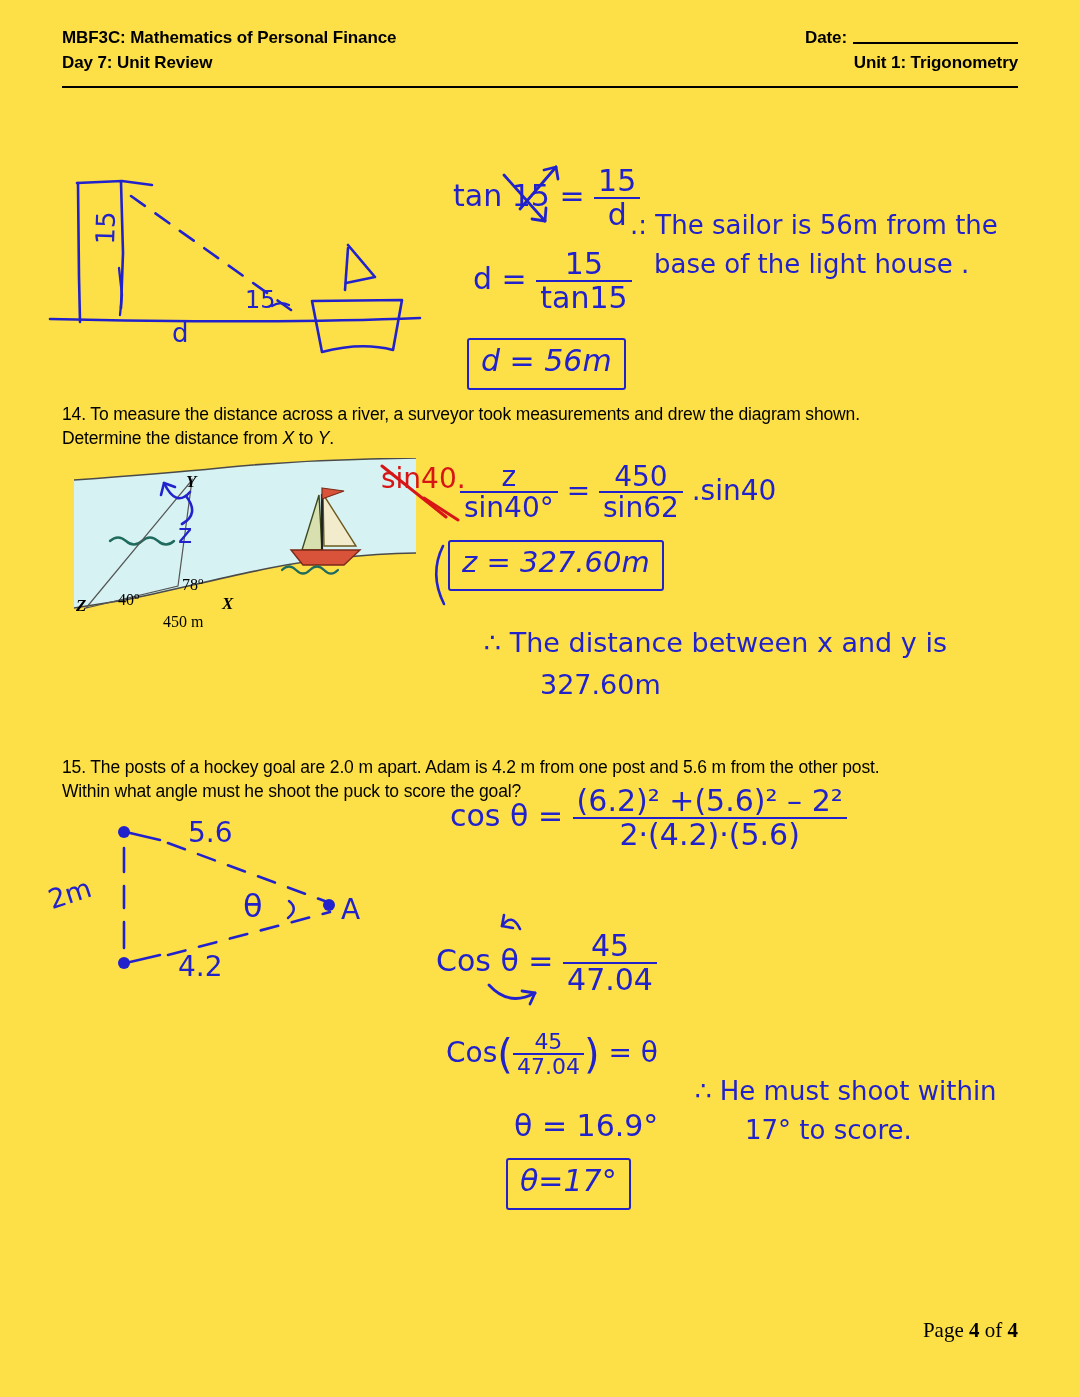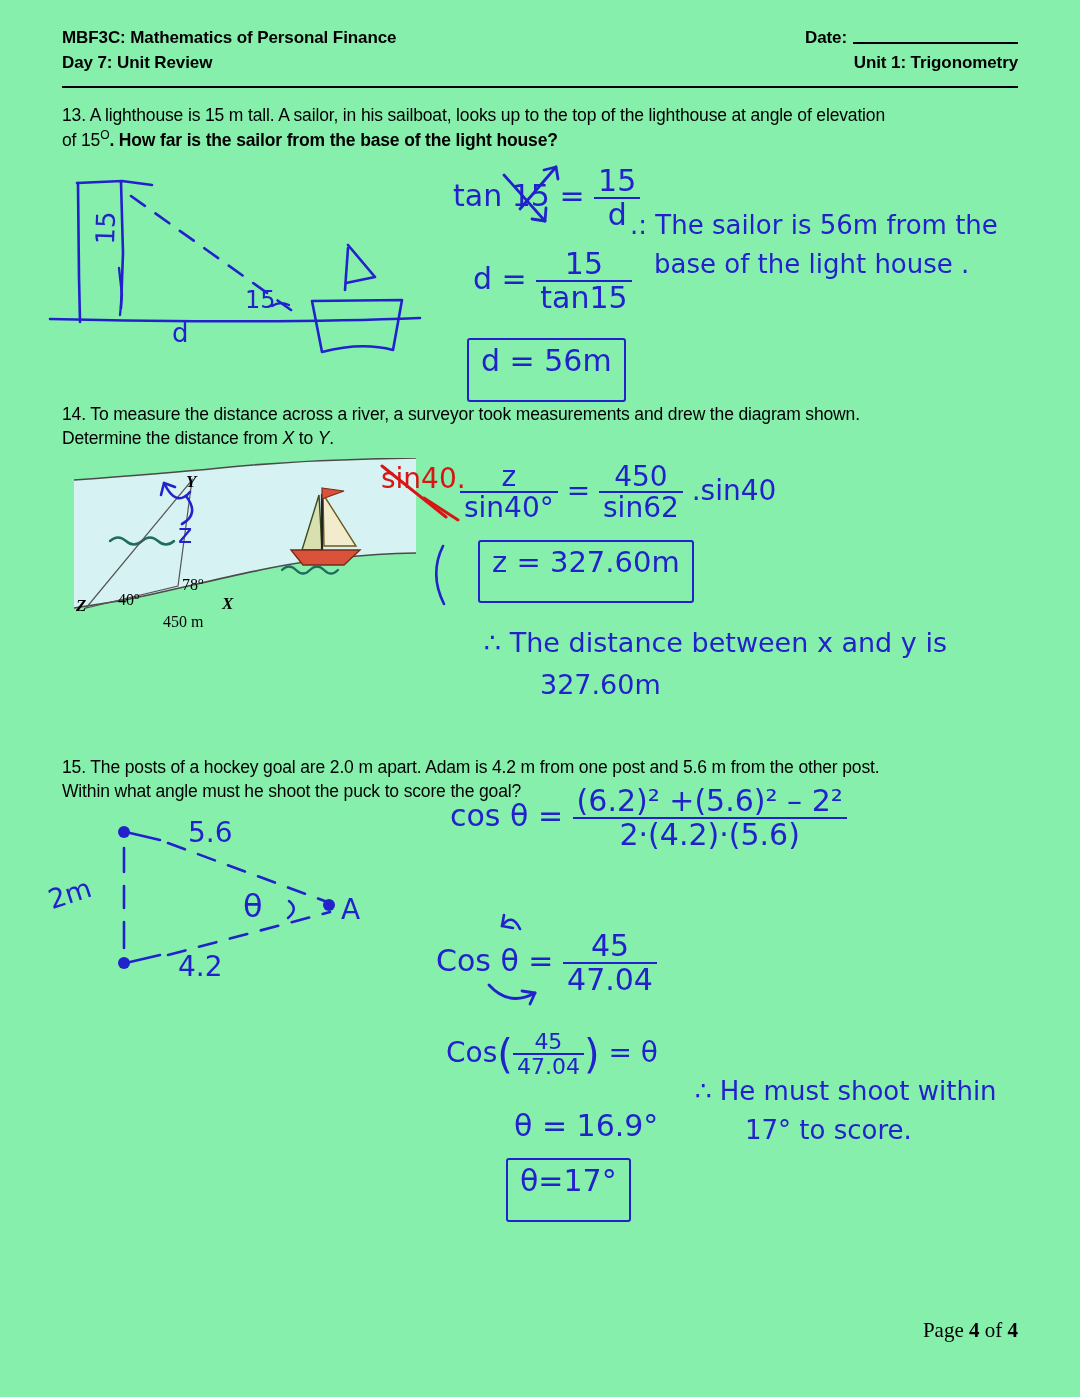--- a/index.html
+++ b/index.html
@@ -8,21 +8,21 @@
     background: #ffffff;
   }
   body {
     font-family: "Liberation Sans", sans-serif;
     color: #000000;
   }
   #page {
     position: relative;
     width: 1080px;
     height: 1397px;
-    background: #86efac;
+    background: #fde047;
     overflow: hidden;
   }
 
   
   .hdr {
     position: absolute;
     left: 62px;
     top: 28px;
     width: 956px;
   }
@@ -92,22 +92,23 @@
     display: inline-block;
     text-align: center;
     vertical-align: middle;
     line-height: 1.05;
   }
   .hw .frac .num { display: block; border-bottom: 2px solid #2222cc; padding: 0 4px; }
   .hw .frac .den { display: block; padding: 0 4px; }
   .boxed {
     border: 2.5px solid #2222cc;
     border-radius: 3px;
-    padding: 3px 12px 22px 12px;
+    padding: 3px 12px 10px 12px;
     display: inline-block;
+    font-style: italic;
   }
 
   
   .river-pic { position: absolute; left: 70px; top: 458px; }
 </style>
 </head>
 <body>
 
 <div id="page">
 
@@ -119,25 +120,20 @@
         <span class="date-rule"></span>
       </span>
     </div>
     <div class="hdr-row r2">
       <span>Day 7: Unit Review</span>
       <span>Unit 1: Trigonometry</span>
     </div>
     <div class="hdr-underline"></div>
   </div>
 
-  <div class="qtext" style="left:62px; top:103px; width:960px;">
-    <span>13.</span>
-    <span>A lighthouse is 15 m tall.  A sailor, in his sailboat, looks up to the top of the lighthouse at angle of elevation</span><br>
-    <span>of 15</span><span class="sup-o">O</span><b>.  How far is the sailor from the base of the light house?</b>
-  </div>
 
   <div class="qtext" style="left:62px; top:402px; width:960px;">
     <span>14.</span>
     <span>To measure the distance across a river, a surveyor took measurements and drew the diagram shown.</span><br>
     <span>Determine the distance from </span><i>X</i><span> to </span><i>Y</i><span>.</span>
   </div>
 
   <div class="qtext" style="left:62px; top:755px; width:960px;">
     <span>15.</span>
     <span>The posts of a hockey goal are 2.0 m apart.  Adam is 4.2 m from one post and 5.6 m from the other post.</span><br>
@@ -262,21 +258,21 @@
       <span class="den">sin40°</span>
     </span>
     <span>=</span>
     <span class="frac">
       <span class="num">450</span>
       <span class="den">sin62</span>
     </span>
     <span>.sin40</span>
   </div>
 
-  <div class="hw" style="left:478px; top:540px; font-size:29px;">
+  <div class="hw" style="left:448px; top:540px; font-size:29px;">
     <span class="boxed">z = 327.60m</span>
   </div>
 
   <div class="hw" style="left:484px; top:622px; font-size:27px; line-height:1.55;">
     <div>∴ The distance between x and y is</div>
     <div style="padding-left:56px;">327.60m</div>
   </div>
 
   <div class="hw" style="left:188px; top:816px; font-size:28px;">5.6</div>
   <div class="hw" style="left:178px; top:950px; font-size:28px;">4.2</div>

